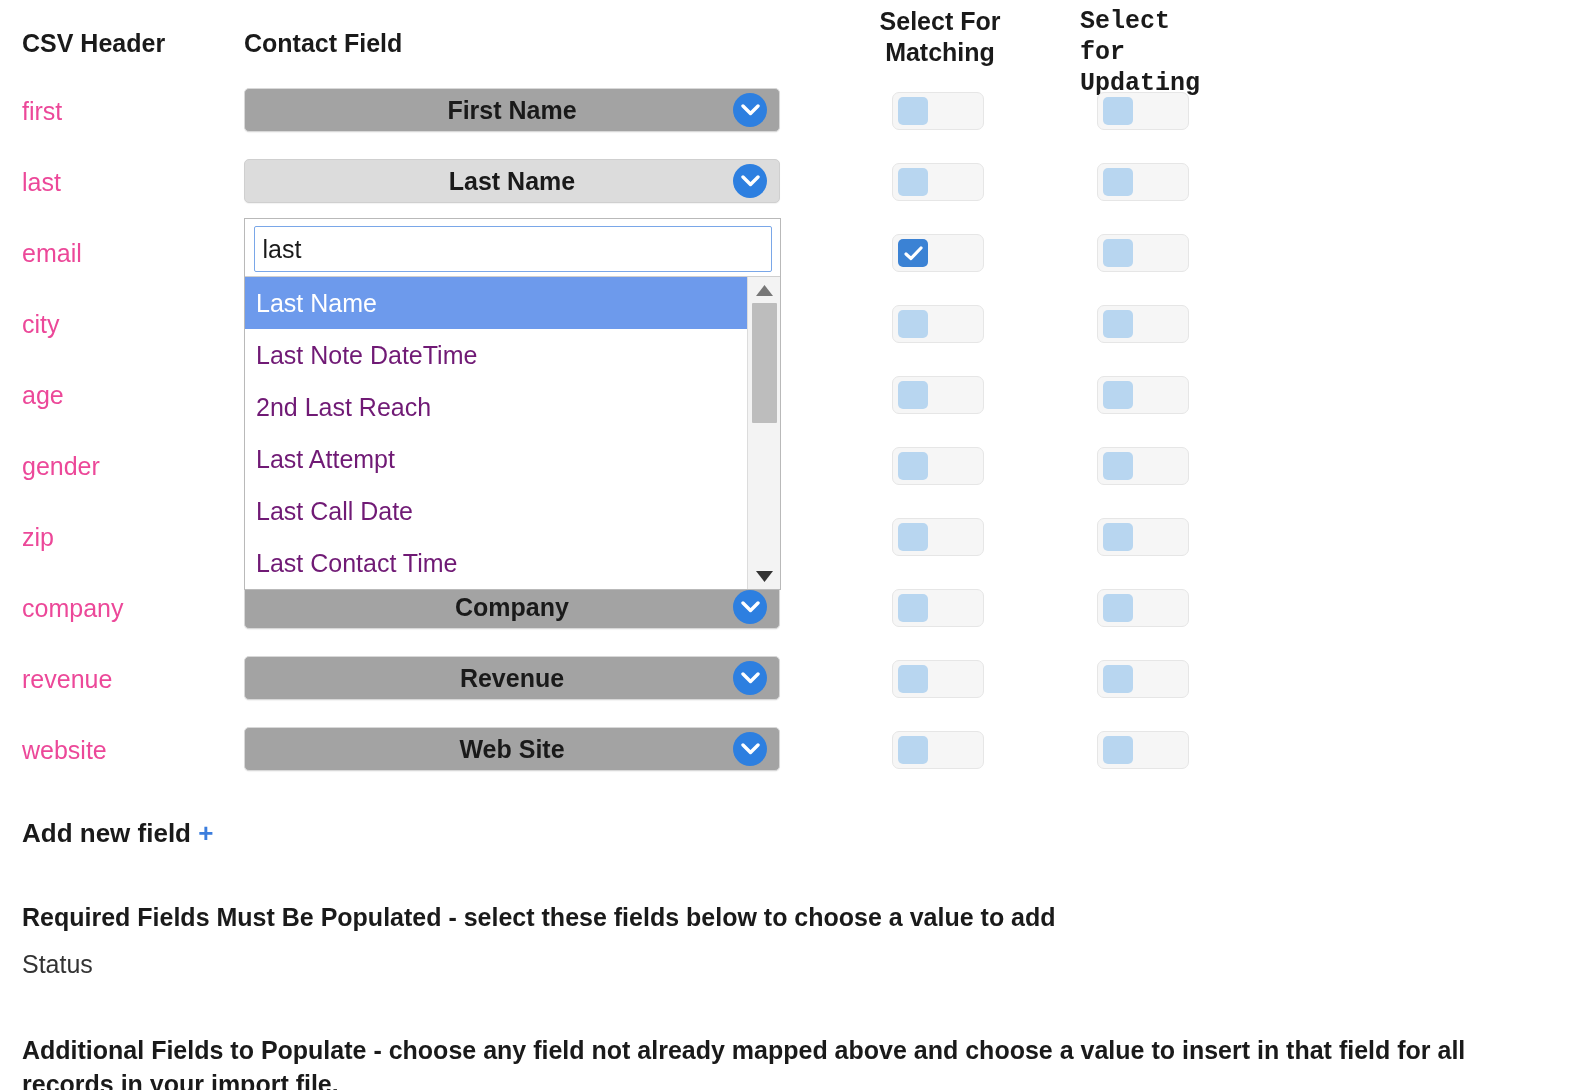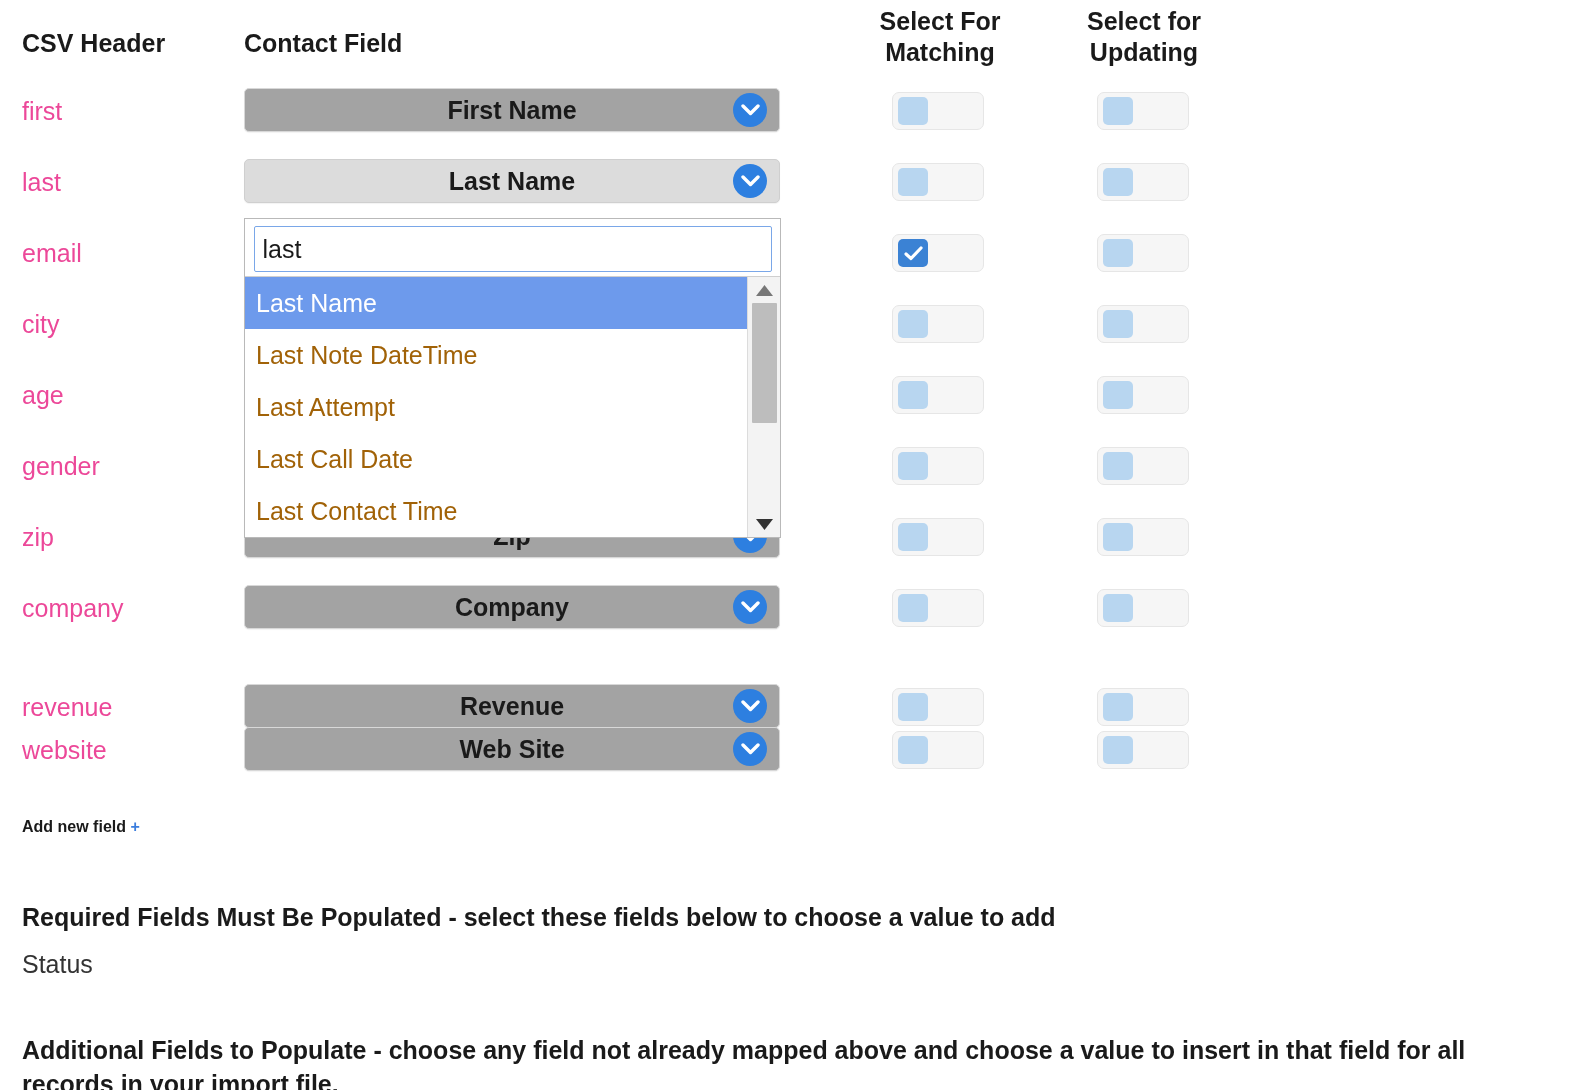--- a/index.html
+++ b/index.html
@@ -16,21 +16,21 @@
   .col-head {
     position: absolute;
     font-weight: bold;
     font-size: 25px;
     color: #1a1a1a;
     line-height: 31px;
   }
   #head-csv      { left: 22px;  top: 28px; }
   #head-contact  { left: 244px; top: 28px; }
   #head-match    { left: 876px; top: 6px;  width: 128px; text-align: center; }
-  #head-update   { left: 1080px;top: 6px;  width: 128px; text-align: center; }
+  #head-update   { left: 1080px;top: 6px;  width: 128px; text-align: left; font-family: Liberation Mono, monospace; }
 
   
   .row { position: absolute; left: 0; width: 1572px; height: 46px; }
 
   .csv-label {
     position: absolute;
     left: 22px;
     top: 50%;
     transform: translateY(-50%);
     font-size: 25px;
@@ -129,21 +129,21 @@
   #dd-listwrap {
     position: relative;
     border-top: 1px solid #cfcfcf;
   }
   #dd-list { list-style: none; margin: 0; padding: 0; width: 504px; }
   #dd-list li {
     height: 52px;
     line-height: 52px;
     padding: 0 0 0 11px;
     font-size: 25px;
-    color: #a16207;
+    color: #701a75;
     white-space: nowrap;
     overflow: hidden;
   }
   #dd-list li.sel { background: #6d9aec; color: #ffffff; }
 
   
   #dd-scroll {
     position: absolute;
     right: 0; top: 0; bottom: 0;
     width: 33px;
@@ -162,21 +162,21 @@
     left: 4px; top: 26px;
     width: 25px; height: 120px;
     background: #bdbdbd;
     border-radius: 1px;
   }
 
   
   #add-field {
     position: absolute;
     left: 22px; top: 818px;
-    font-size: 16px;
+    font-size: 26px;
     font-weight: bold;
     color: #1a1a1a;
     white-space: nowrap;
   }
   #add-field .plus { color: #3b7ddd; font-weight: bold; }
 
   
   .sec-title {
     position: absolute;
     left: 22px;
@@ -338,21 +338,21 @@
             </svg>
           </div>
         </div>
         <div class="cbx match">
           <div class="knob"></div>
         </div>
         <div class="cbx update">
           <div class="knob"></div>
         </div>
       </div>
-      <div class="row" style="top: 684px;">
+      <div class="row" style="top: 656px;">
         <div class="csv-label">revenue</div>
         <div class="select-box">
           <div class="select-text">Revenue</div>
           <div class="caret">
             <svg width="19" height="12" viewBox="0 0 19 12">
               <path d="M2 2 L9.5 9.5 L17 2" stroke="#ffffff" stroke-width="3.4" fill="none" stroke-linecap="round" stroke-linejoin="round"></path>
             </svg>
           </div>
         </div>
         <div class="cbx match">
@@ -380,20 +380,21 @@
         </div>
       </div>
     </div>
 
   <div id="dropdown">
     <input id="dd-search" type="text" value="last" style="">
     <div id="dd-listwrap">
       <ul id="dd-list">
           <li class="sel">Last Name</li>
           <li>Last Note DateTime</li>
+          <li>2nd Last Reach</li>
           <li>Last Attempt</li>
           <li>Last Call Date</li>
           <li>Last Contact Time</li>
         </ul>
       <div id="dd-scroll">
         <div class="arr up">
           <svg width="17" height="11" viewBox="0 0 17 11">
               <polygon points="8.5,0 17,11 0,11" fill="#777"></polygon>
             </svg>
         </div>

